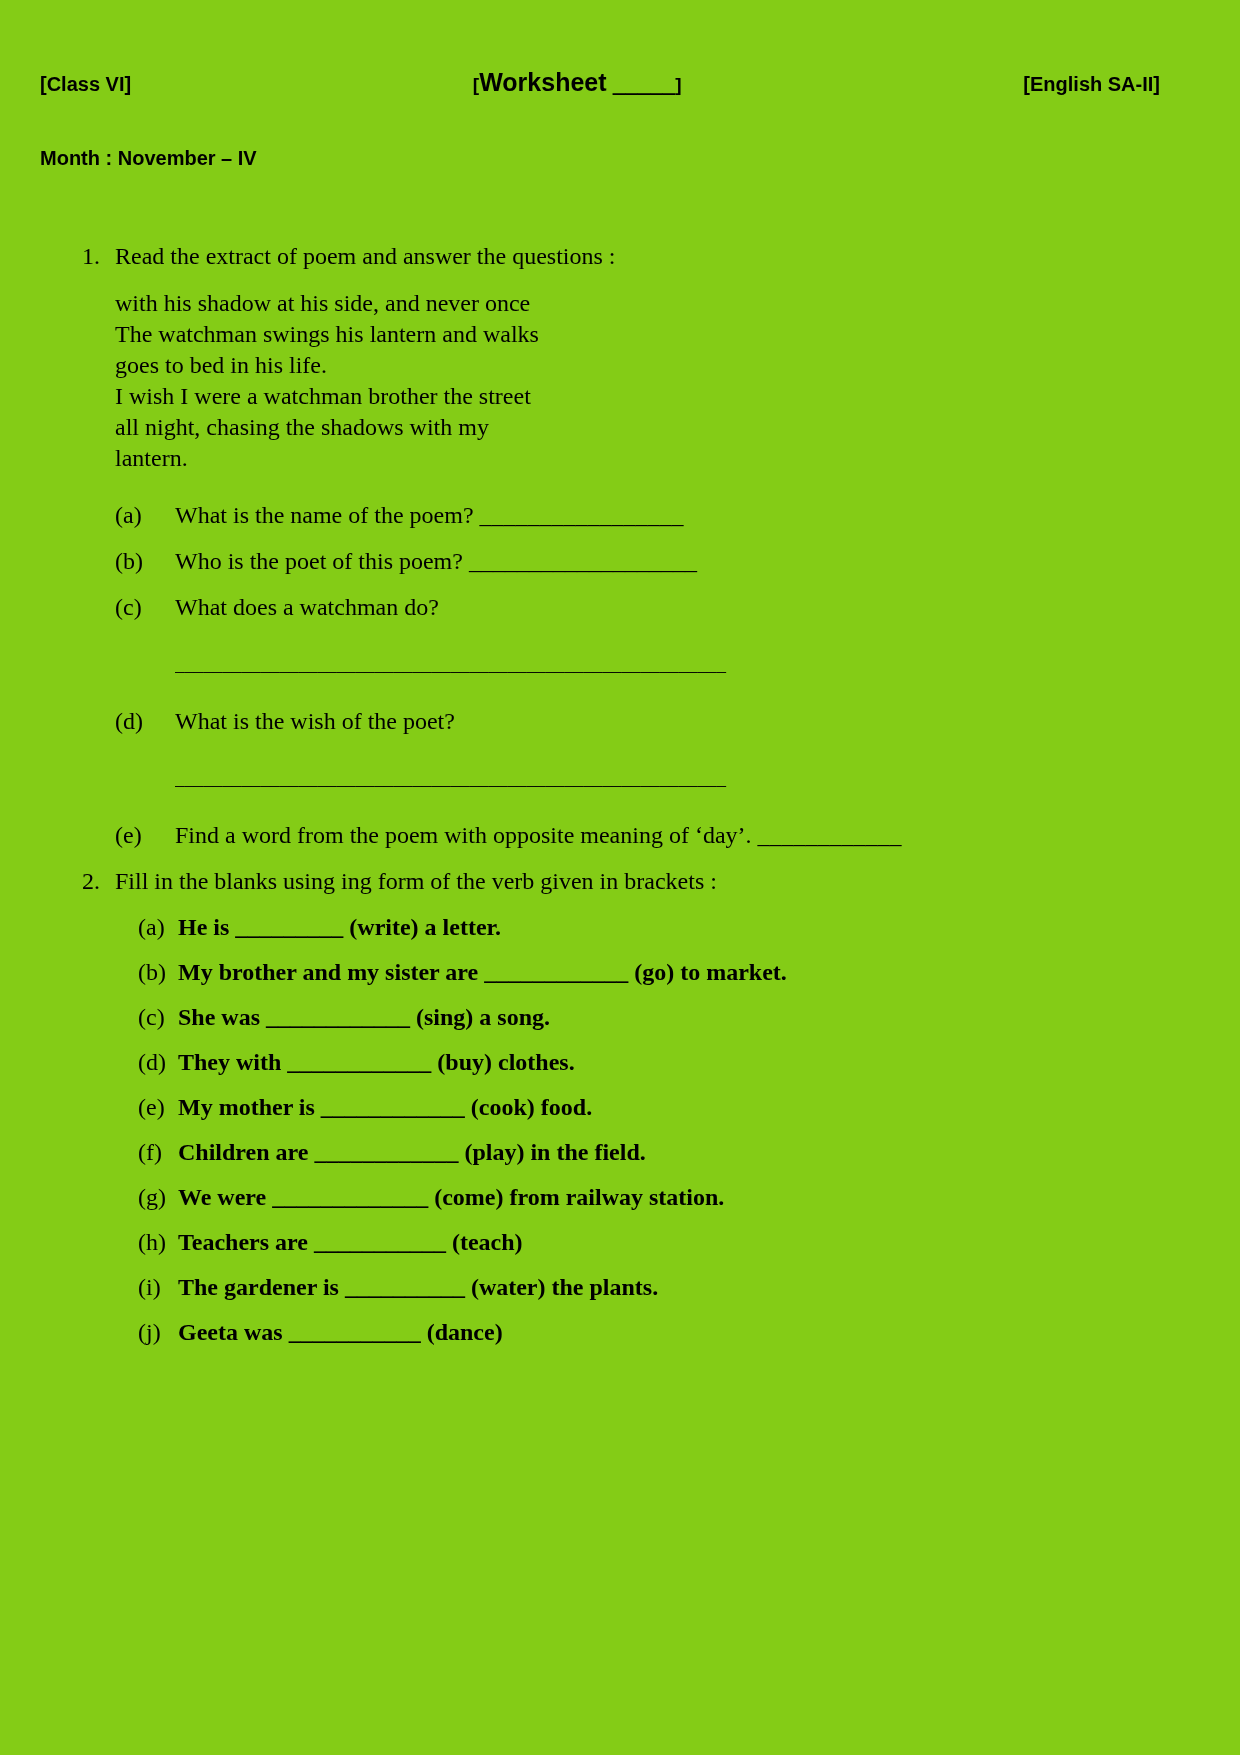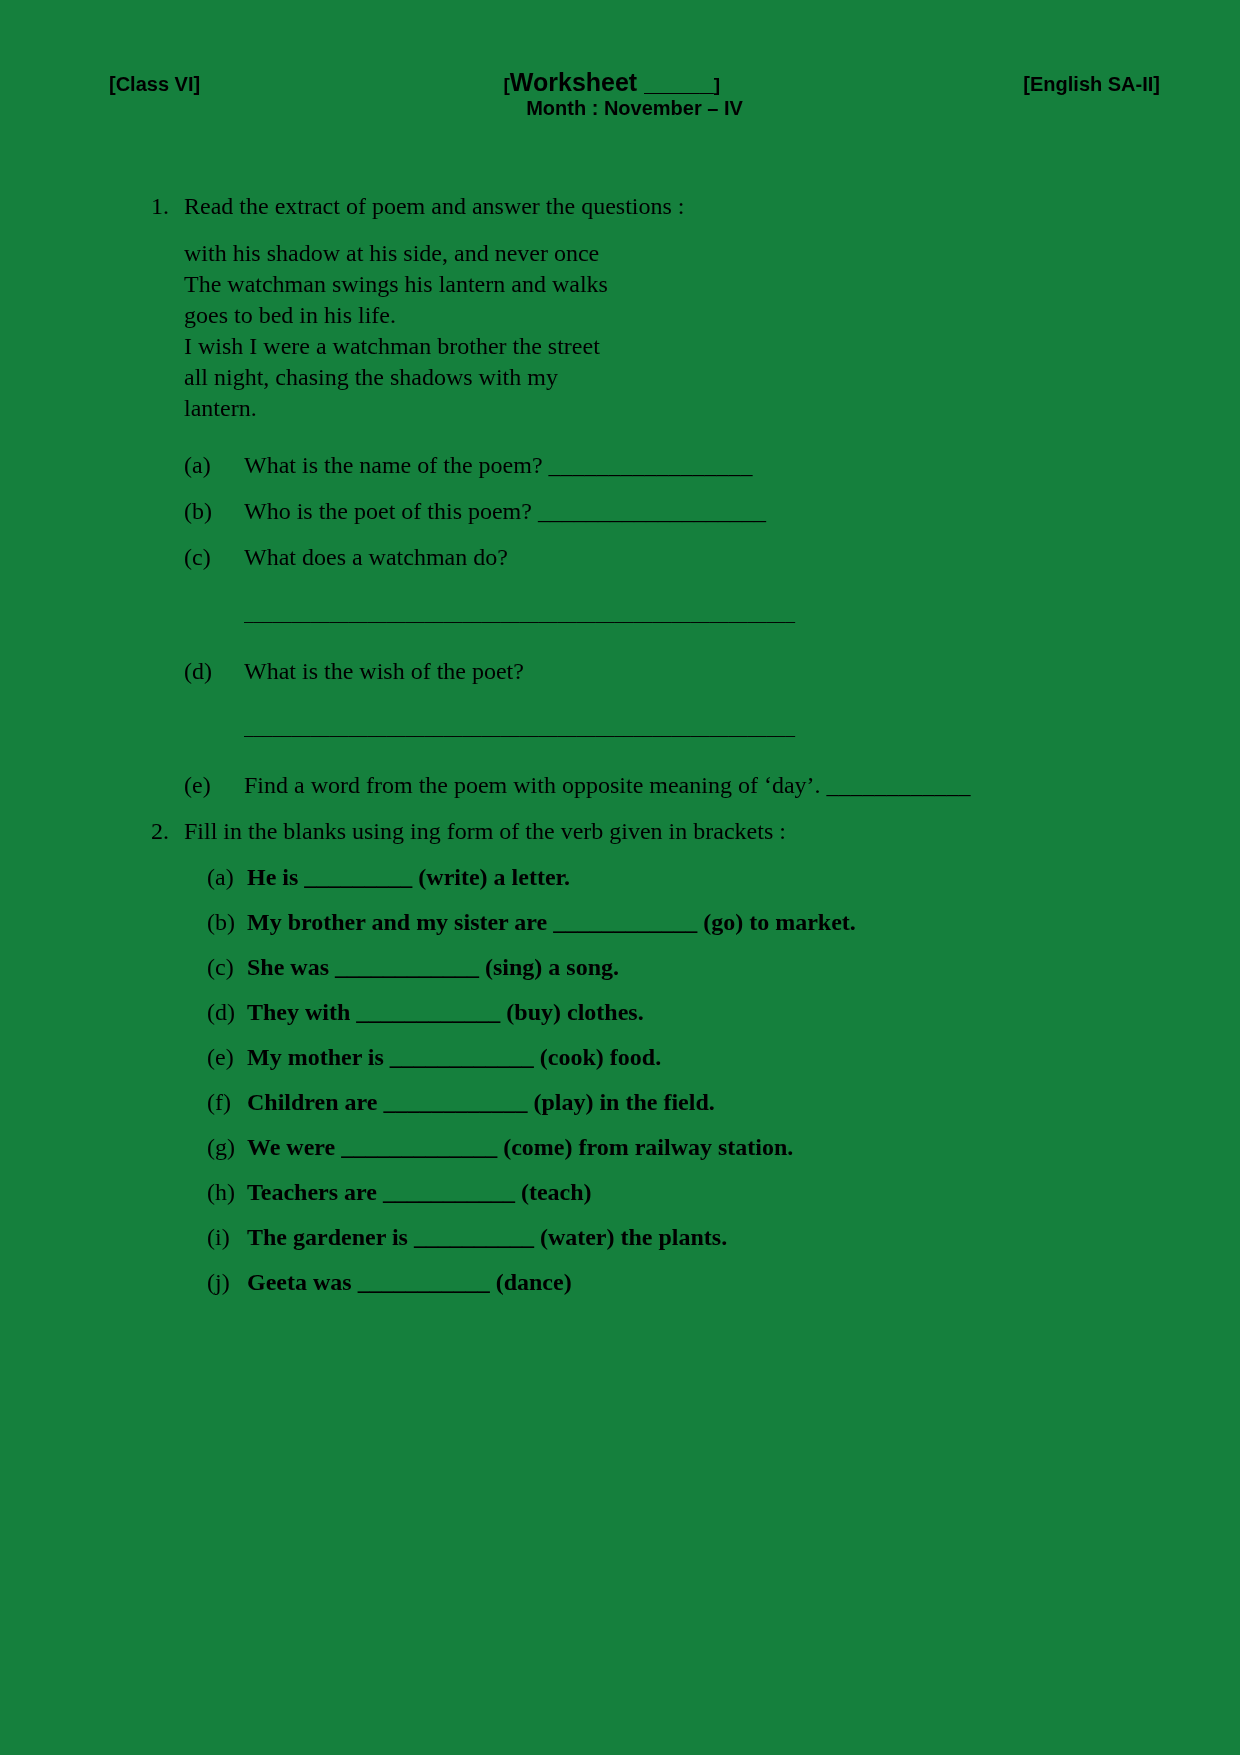--- a/index.html
+++ b/index.html
@@ -1,45 +1,46 @@
 <!DOCTYPE html>
 <html><head>
 <meta charset="utf-8">
 <style>
   html, body { margin: 0; padding: 0; background: #ffffff; }
   .page {
     width: 1240px;
     min-height: 1755px;
     margin: 0 auto;
-    background: #15803d;
+    background: #84cc16;
     box-sizing: border-box;
-    padding: 68px 80px 60px 109px;
+    padding: 68px 80px 60px 40px;
     font-family: "Liberation Serif", serif;
     color: #000000;
   }
 
   
   .header {
     display: flex;
     justify-content: space-between;
     align-items: baseline;
     font-family: "Liberation Sans", sans-serif;
     font-weight: bold;
     font-size: 20px;
   }
   .header-left, .header-right { white-space: nowrap; }
   .header-center { font-size: 19px; white-space: nowrap; }
   .header-center .wt-title { font-size: 25px; }
-  .header-center .wt-blank { font-size: 25px; }
+  .header-center .wt-blank { font-size: 25px; font-family: Liberation Serif, serif; }
 
   .subtitle {
-    text-align: center;
+    text-align: left;
     font-family: "Liberation Sans", sans-serif;
     font-weight: bold;
     font-size: 20px;
+    margin-top: 50px;
   }
 
   
   .q-head {
     display: flex;
     margin-left: 42px;
     font-size: 24px;
     line-height: 29px;
   }
   .q1-head { margin-top: 72px; }

